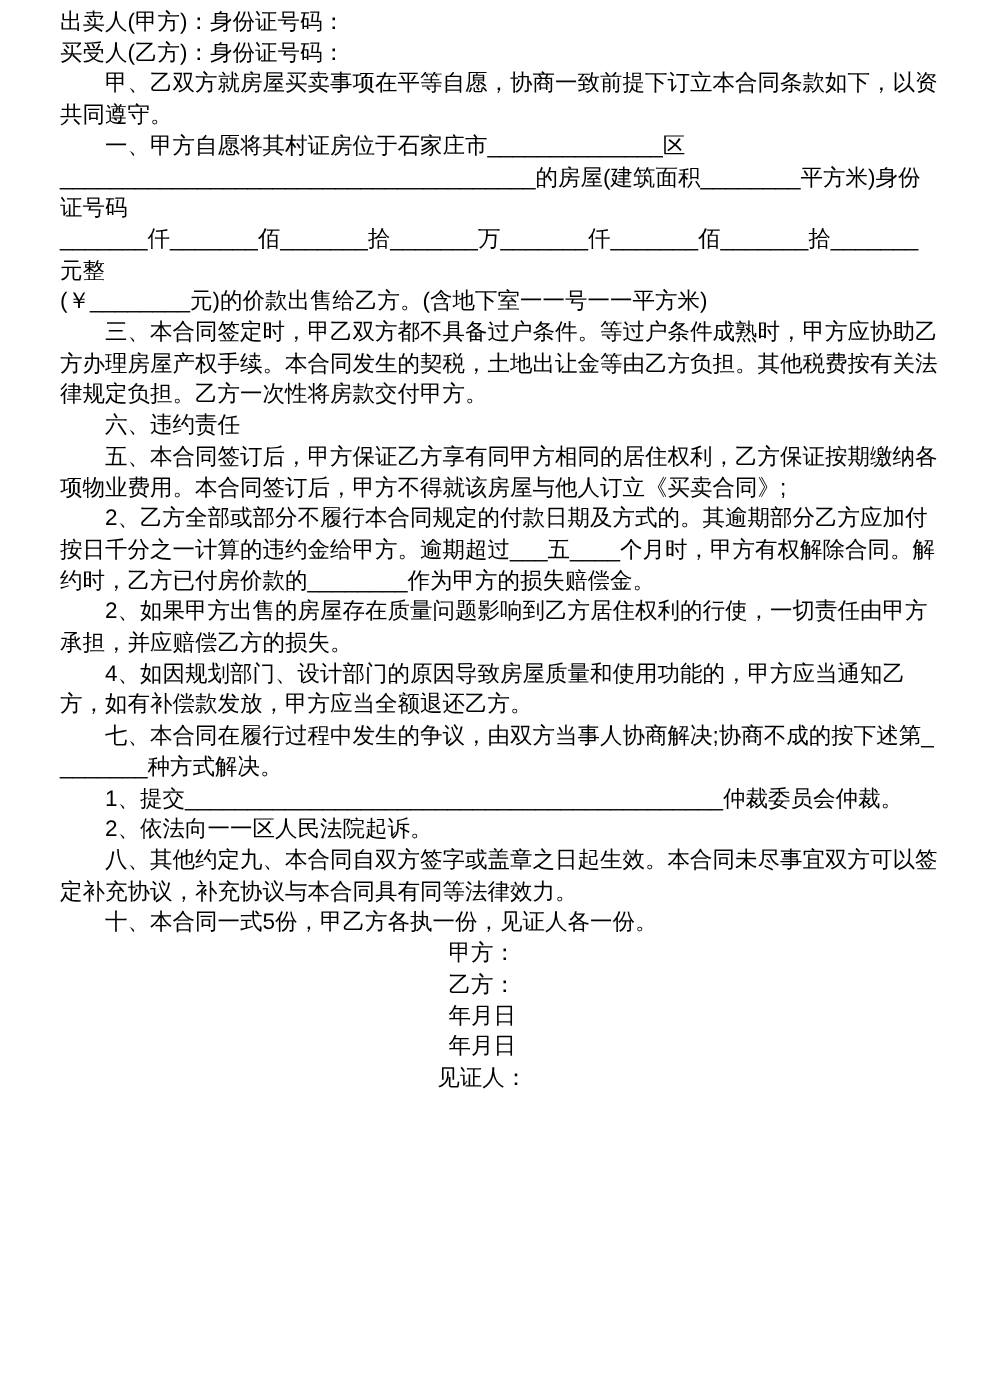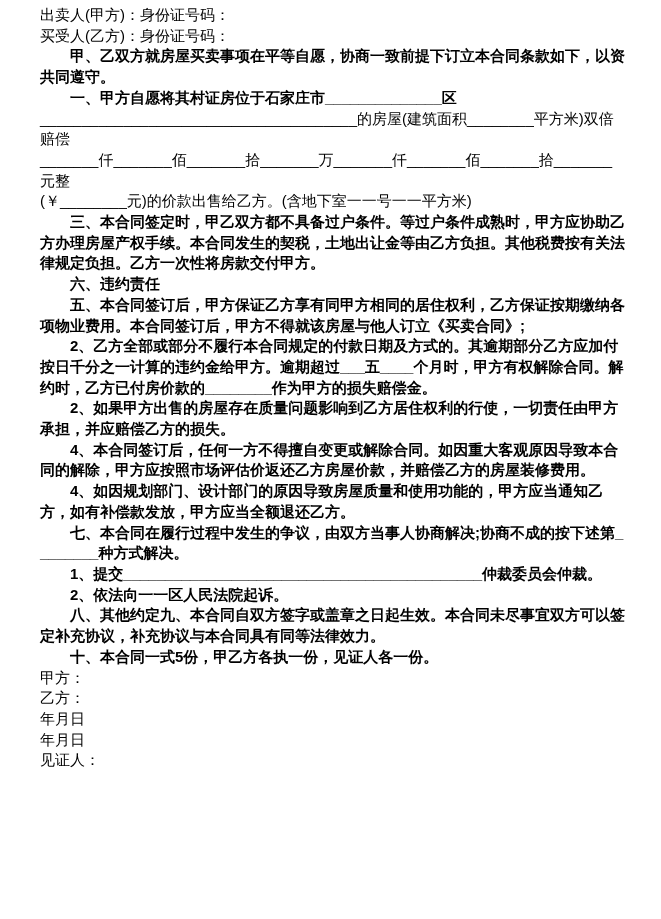--- a/index.html
+++ b/index.html
@@ -19,45 +19,44 @@
     font-family: "Liberation Sans", "DejaVu Sans", sans-serif;
     font-size: 15px;
     line-height: 20.7px;
   }
   .page p {
     margin: 0;
     padding: 0;
     word-break: break-all;
     white-space: normal;
   }
-  .indent { text-indent: 2em; font-weight: bold; }
+  .indent { text-indent: 2em; }
   .noindent { text-indent: 0; }
   .signature-block p {
-    text-align: left;
+    text-align: center;
     padding-right: 22px;
     word-break: keep-all;
   }
 </style>
 </head>
 <body>
 
 <div class="page">
   <p class="noindent">出卖人(甲方)：身份证号码：</p>
   <p class="noindent">买受人(乙方)：身份证号码：</p>
   <p class="indent">甲、乙双方就房屋买卖事项在平等自愿，协商一致前提下订立本合同条款如下，以资共同遵守。</p>
   <p class="indent">一、甲方自愿将其村证房位于石家庄市______________区</p>
-  <p class="noindent">______________________________________的房屋(建筑面积________平方米)双倍赔偿</p>
+  <p class="noindent">______________________________________的房屋(建筑面积________平方米)身份证号码</p>
   <p class="noindent">_______仟_______佰_______拾_______万_______仟_______佰_______拾_______元整</p>
   <p class="noindent">(￥________元)的价款出售给乙方。(含地下室一一号一一平方米)</p>
   <p class="indent">三、本合同签定时，甲乙双方都不具备过户条件。等过户条件成熟时，甲方应协助乙方办理房屋产权手续。本合同发生的契税，土地出让金等由乙方负担。其他税费按有关法律规定负担。乙方一次性将房款交付甲方。</p>
   <p class="indent">六、违约责任</p>
   <p class="indent">五、本合同签订后，甲方保证乙方享有同甲方相同的居住权利，乙方保证按期缴纳各项物业费用。本合同签订后，甲方不得就该房屋与他人订立《买卖合同》;</p>
   <p class="indent">2、乙方全部或部分不履行本合同规定的付款日期及方式的。其逾期部分乙方应加付按日千分之一计算的违约金给甲方。逾期超过___五____个月时，甲方有权解除合同。解约时，乙方已付房价款的________作为甲方的损失赔偿金。</p>
   <p class="indent">2、如果甲方出售的房屋存在质量问题影响到乙方居住权利的行使，一切责任由甲方承担，并应赔偿乙方的损失。</p>
-  <p class="indent">4、本合同签订后，任何一方不得擅自变更或解除合同。如因重大客观原因导致本合同的解除，甲方应按照市场评估价返还乙方房屋价款，并赔偿乙方的房屋装修费用。</p>
   <p class="indent">4、如因规划部门、设计部门的原因导致房屋质量和使用功能的，甲方应当通知乙方，如有补偿款发放，甲方应当全额退还乙方。</p>
   <p class="indent">七、本合同在履行过程中发生的争议，由双方当事人协商解决;协商不成的按下述第________种方式解决。</p>
   <p class="indent">1、提交___________________________________________仲裁委员会仲裁。</p>
   <p class="indent">2、依法向一一区人民法院起诉。</p>
   <p class="indent">八、其他约定九、本合同自双方签字或盖章之日起生效。本合同未尽事宜双方可以签定补充协议，补充协议与本合同具有同等法律效力。</p>
   <p class="indent">十、本合同一式5份，甲乙方各执一份，见证人各一份。</p>
 
   <div class="signature-block">
     <p>甲方：</p>
     <p>乙方：</p>

